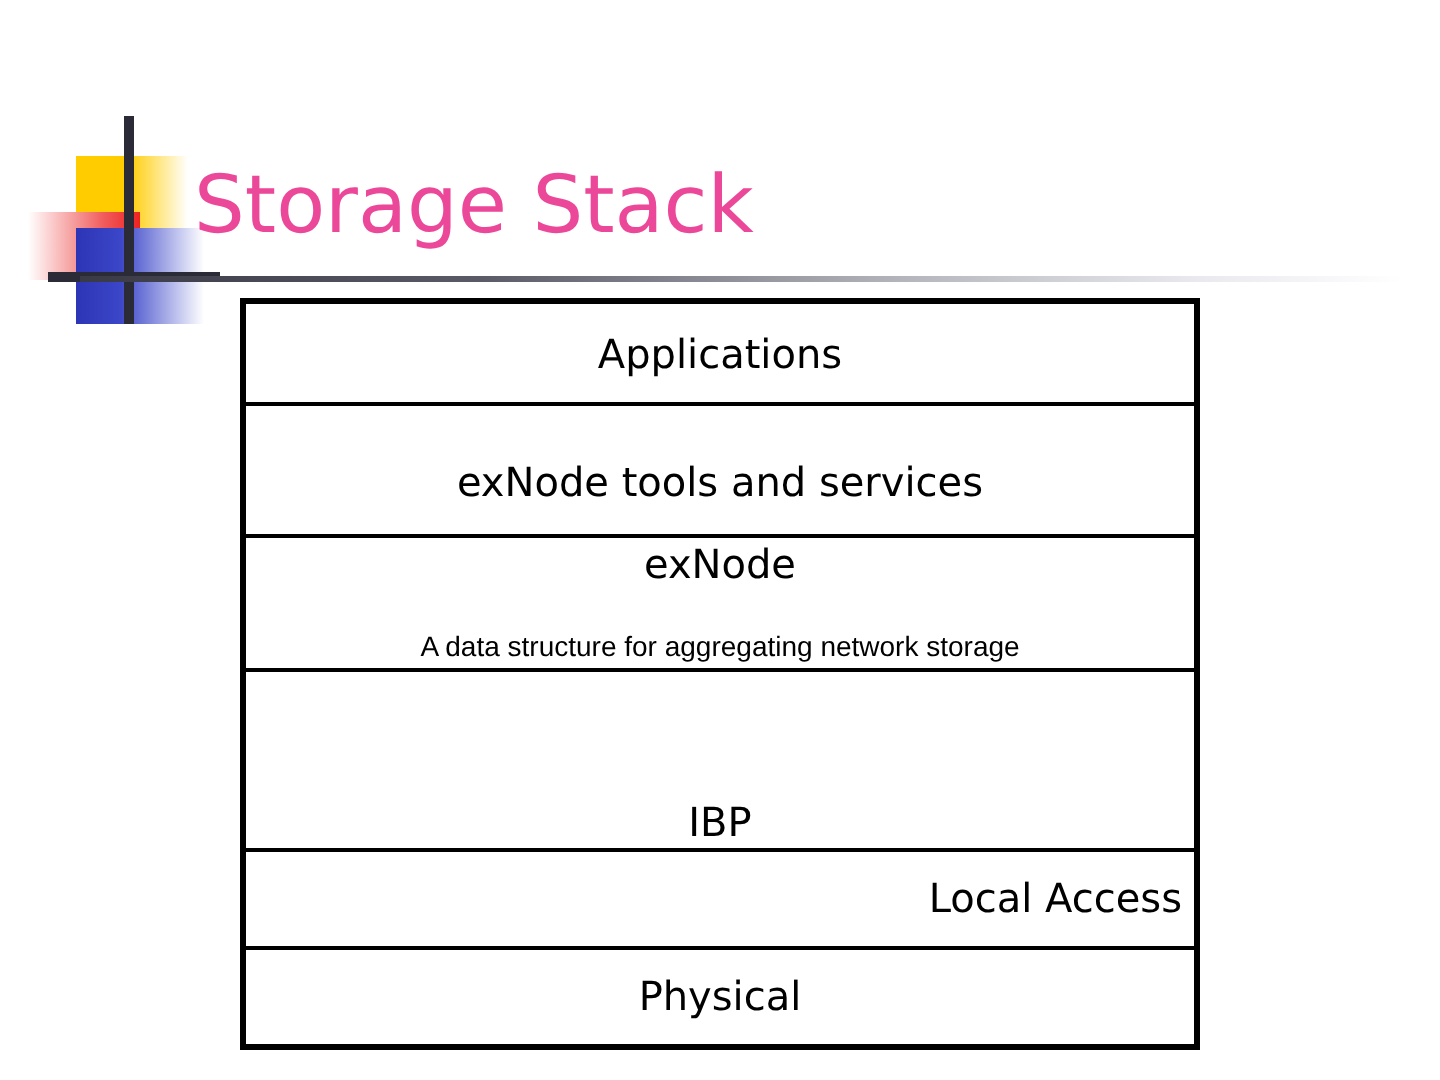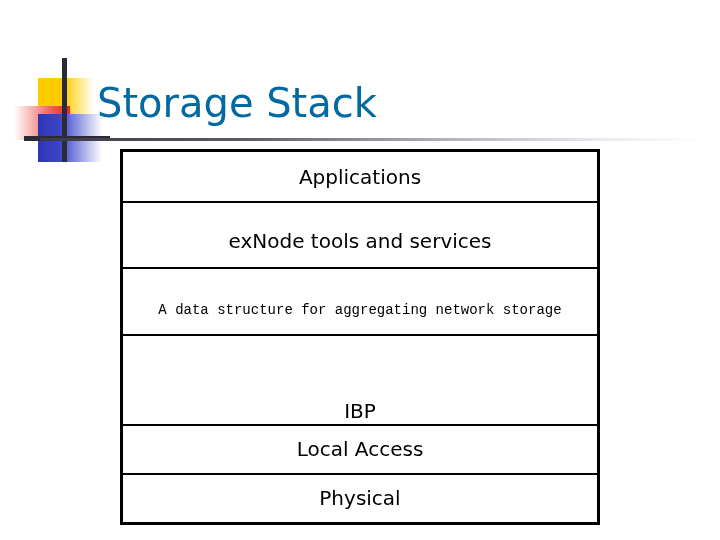--- a/index.html
+++ b/index.html
@@ -50,21 +50,21 @@
     background: #2B2B38;
   }
 
   
   #page-title {
     position: absolute;
     left: 97px;
     top: 78px;
     font-size: 40px;
     line-height: 50px;
-    color: #0369a1;
+    color: #ec4899;
     font-family: "DejaVu Sans", sans-serif;
     letter-spacing: 0px;
     white-space: nowrap;
   }
 
   
   #title-rule {
     position: absolute;
     left: 40px;
     top: 138px;
@@ -96,32 +96,32 @@
     text-align: center;
     color: #000000;
     padding: 0 6px;
   }
   .stack-row:last-child { border-bottom: none; border-radius: 20px; }
 
   .row-applications      { height: 53px; }
   .row-exnode-tools      { height: 55px; margin-top: 12px; }
   .row-exnode           { height: 70px; }
   .row-ibp              { height: 93px; justify-content: flex-end; }
-  .row-local-access     { height: 50px; }
+  .row-local-access     { height: 50px; align-items: flex-end; }
   .row-physical         { height: 49px; }
 
   .stack-label {
     font-size: 20px;
     line-height: 26px;
     font-family: "DejaVu Sans", sans-serif;
   }
   .stack-sub {
     font-size: 14px;
     line-height: 19px;
-    font-family: Liberation Mono, monospace;
+    font-family: Liberation Sans, sans-serif;
     max-width: 460px;
     margin-top: 19px;
   }
 </style>
 </head>
 <body>
 
 <div id="slide-logo">
   <div class="logo-sq logo-yellow"></div>
   <div class="logo-sq logo-red"></div>
@@ -138,20 +138,21 @@
 
   <div class="stack-row row-applications">
     <div class="stack-label">Applications</div>
   </div>
 
   <div class="stack-row row-exnode-tools">
     <div class="stack-label">exNode tools and services</div>
   </div>
 
   <div class="stack-row row-exnode">
+    <div class="stack-label">exNode</div>
     <div class="stack-sub">A data structure for aggregating network storage</div>
   </div>
 
   <div class="stack-row row-ibp">
     <div class="stack-label">IBP</div>
   </div>
 
   <div class="stack-row row-local-access">
     <div class="stack-label">Local Access</div>
   </div>

